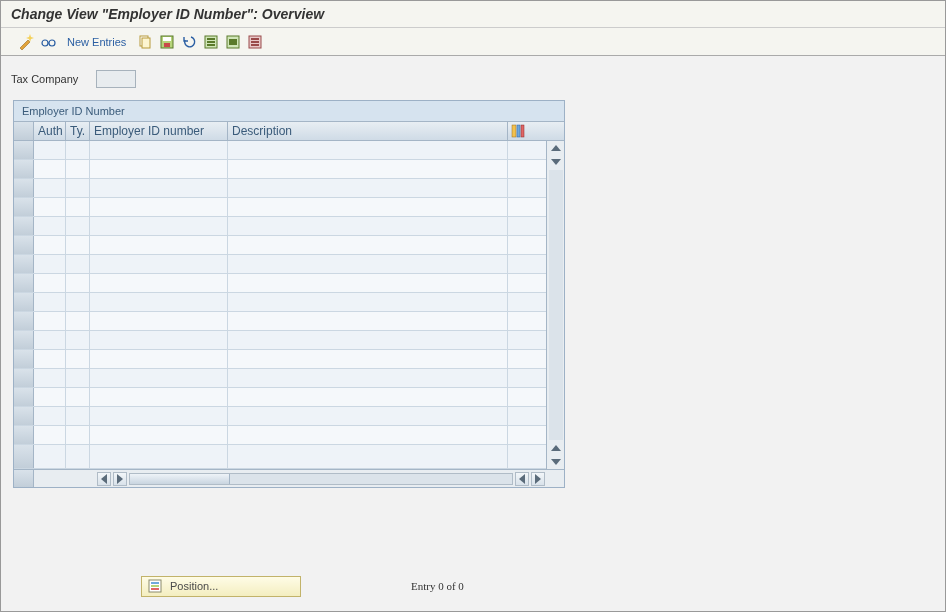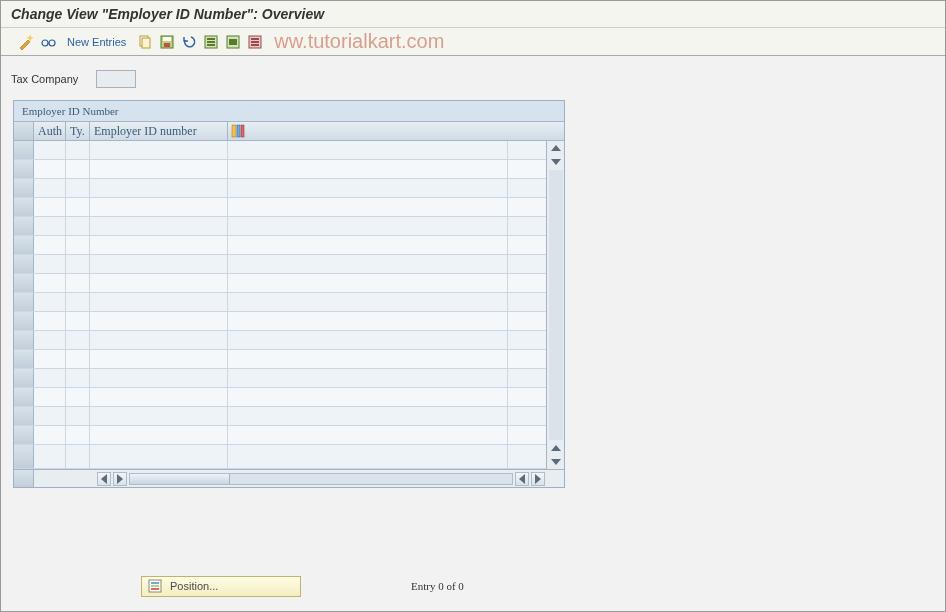--- a/index.html
+++ b/index.html
@@ -63,21 +63,20 @@
       height: 18px;
       background: #e8ecef;
       border: 1px solid #a7b2bc;
     }
     .table-panel {
       margin: 6px 12px 0 12px;
       width: 552px;
       border: 1px solid #9db1c6;
       background: #d6e3ef;
       box-shadow: inset 0 0 2px rgba(0,0,0,0.1);
-      font-family: Liberation Serif, serif;
     }
     .table-title {
       padding: 4px 8px;
       color: #3a5b7a;
       font-size: 11px;
       background: #d6e3ef;
     }
     .table-head-row {
       display: flex;
       background: linear-gradient(#e8eef3, #cfdbe6);
@@ -277,35 +276,35 @@
       </svg>
   </span>
   <span class="toolbar-icon">
     <svg width="16" height="16" viewBox="0 0 16 16">
         <rect x="2" y="2" width="12" height="12" fill="#e8c9c9" stroke="#9a4a4a"></rect>
         <rect x="4" y="4" width="8" height="2" fill="#9a4a4a"></rect>
         <rect x="4" y="7" width="8" height="2" fill="#9a4a4a"></rect>
         <rect x="4" y="10" width="8" height="2" fill="#9a4a4a"></rect>
       </svg>
   </span>
-  <span class="watermark">ww.tutorialkart.com</span>
 </div>
 
 <div class="form-area">
   <span class="form-label">Tax Company</span>
   <div class="form-field"></div>
 </div>
 
 <div class="table-panel">
   <div class="table-title">Employer ID Number</div>
   <div class="table-head-row">
     <div class="hcell col-sel"></div>
     <div class="hcell col-auth">Auth</div>
     <div class="hcell col-ty">Ty.</div>
     <div class="hcell col-ein">Employer ID number</div>
+    <div class="hcell col-desc">Description</div>
     <div class="col-config">
       <svg class="config-icon-svg" viewBox="0 0 14 14">
           <rect x="1" y="1" width="4" height="12" fill="#f2c14e" stroke="#9a6b1f" stroke-width="0.5"></rect>
           <rect x="6" y="1" width="3" height="12" fill="#6fa8dc" stroke="#2b5fa3" stroke-width="0.5"></rect>
           <rect x="10" y="1" width="3" height="12" fill="#e06666" stroke="#8a2a2a" stroke-width="0.5"></rect>
         </svg>
     </div>
   </div>
   <div class="table-body-wrap">
     <div class="table-body" id="table-body">

